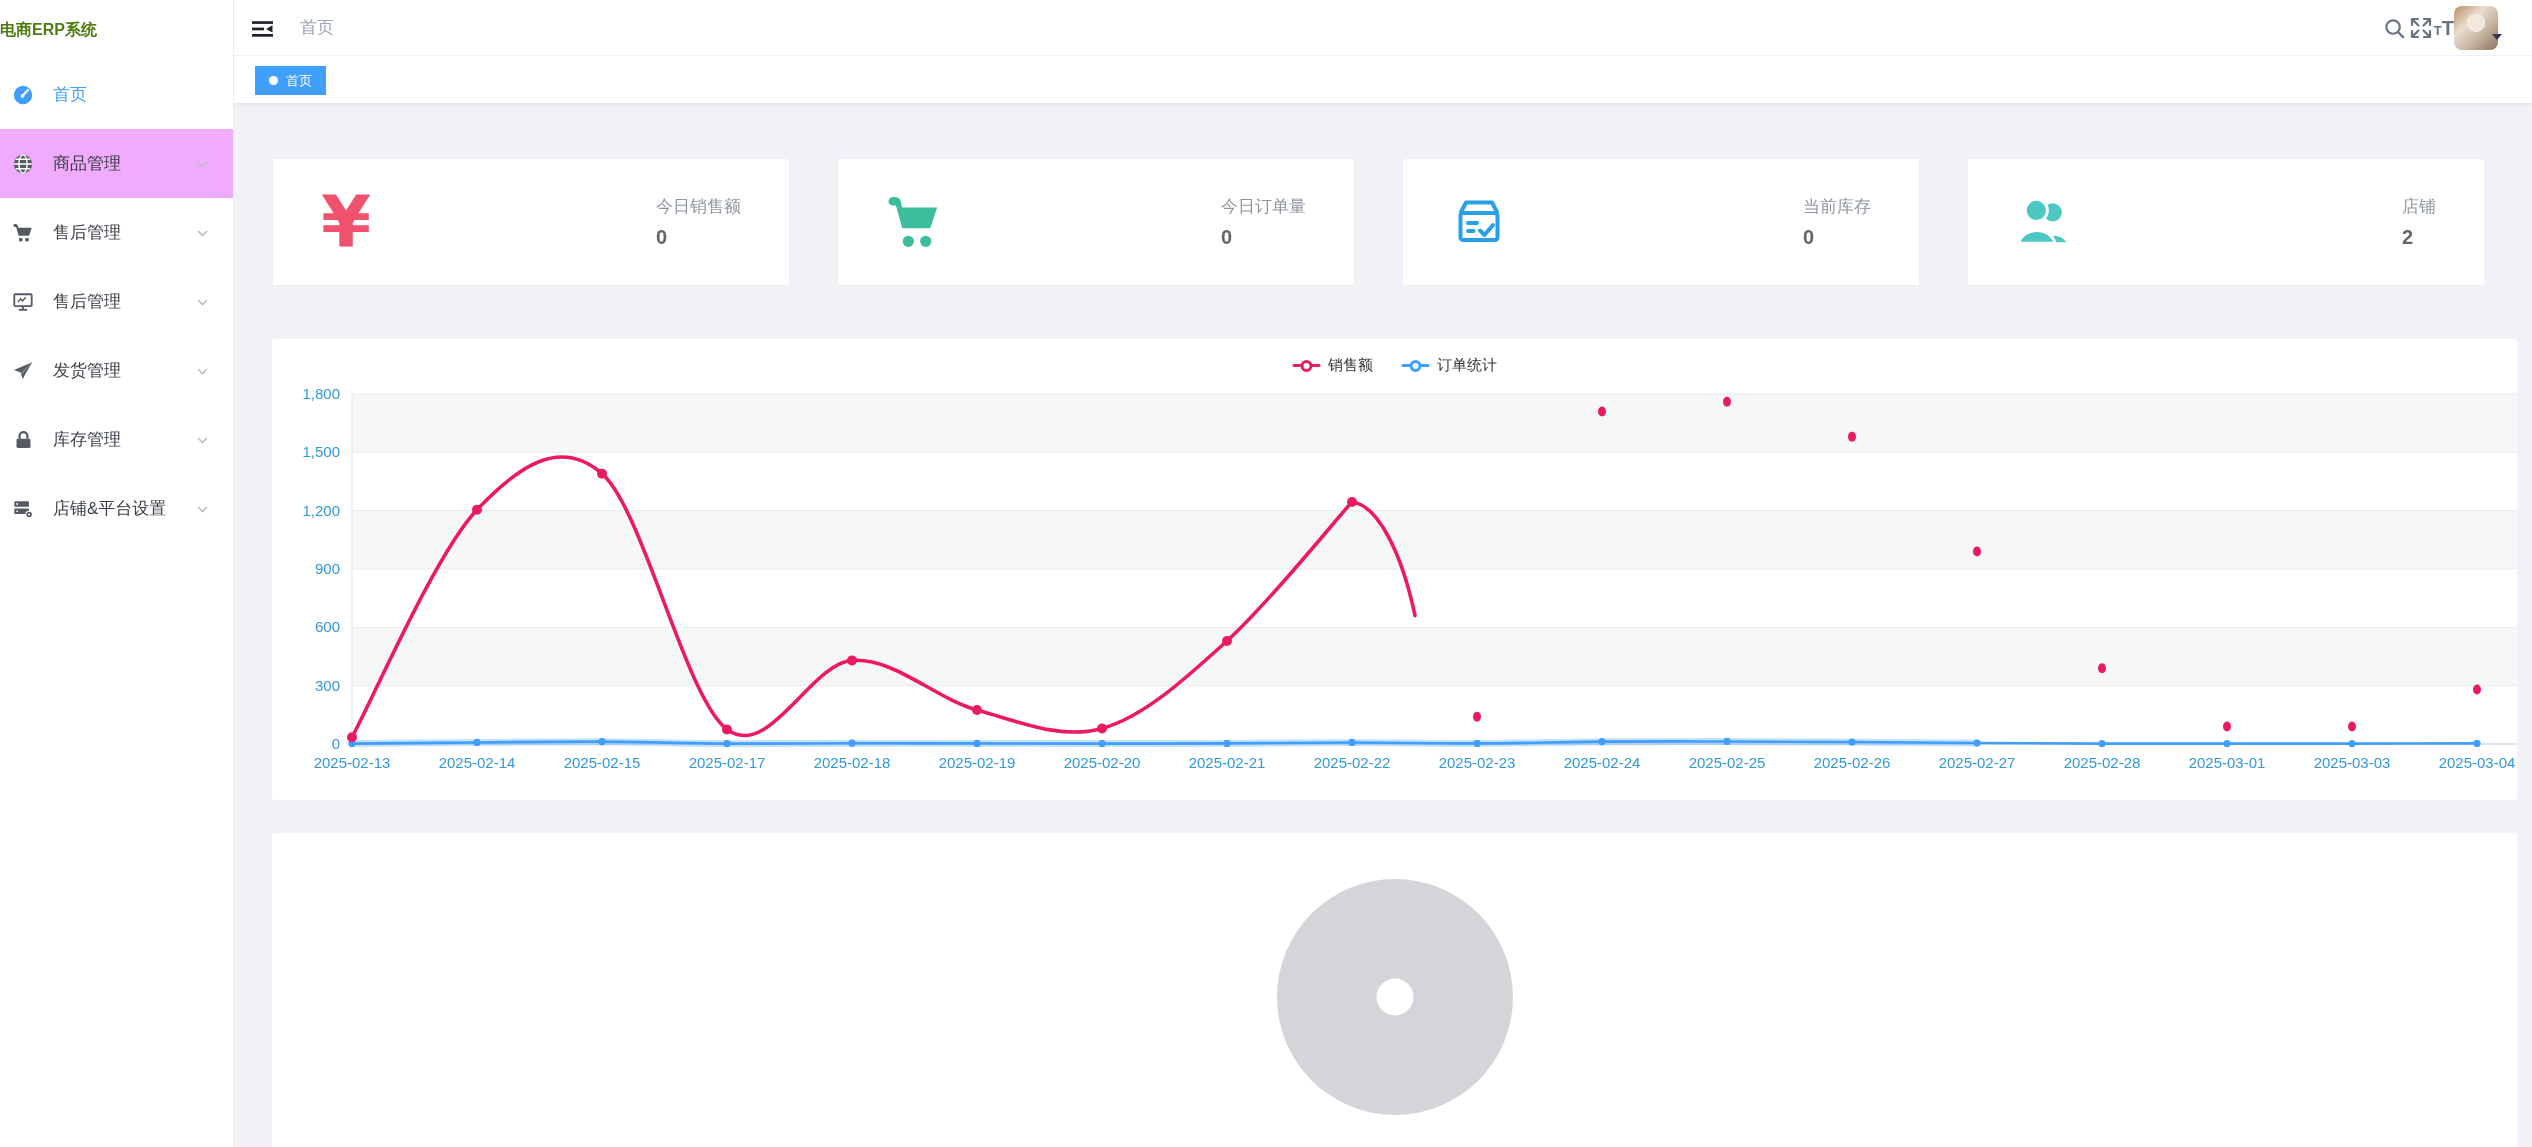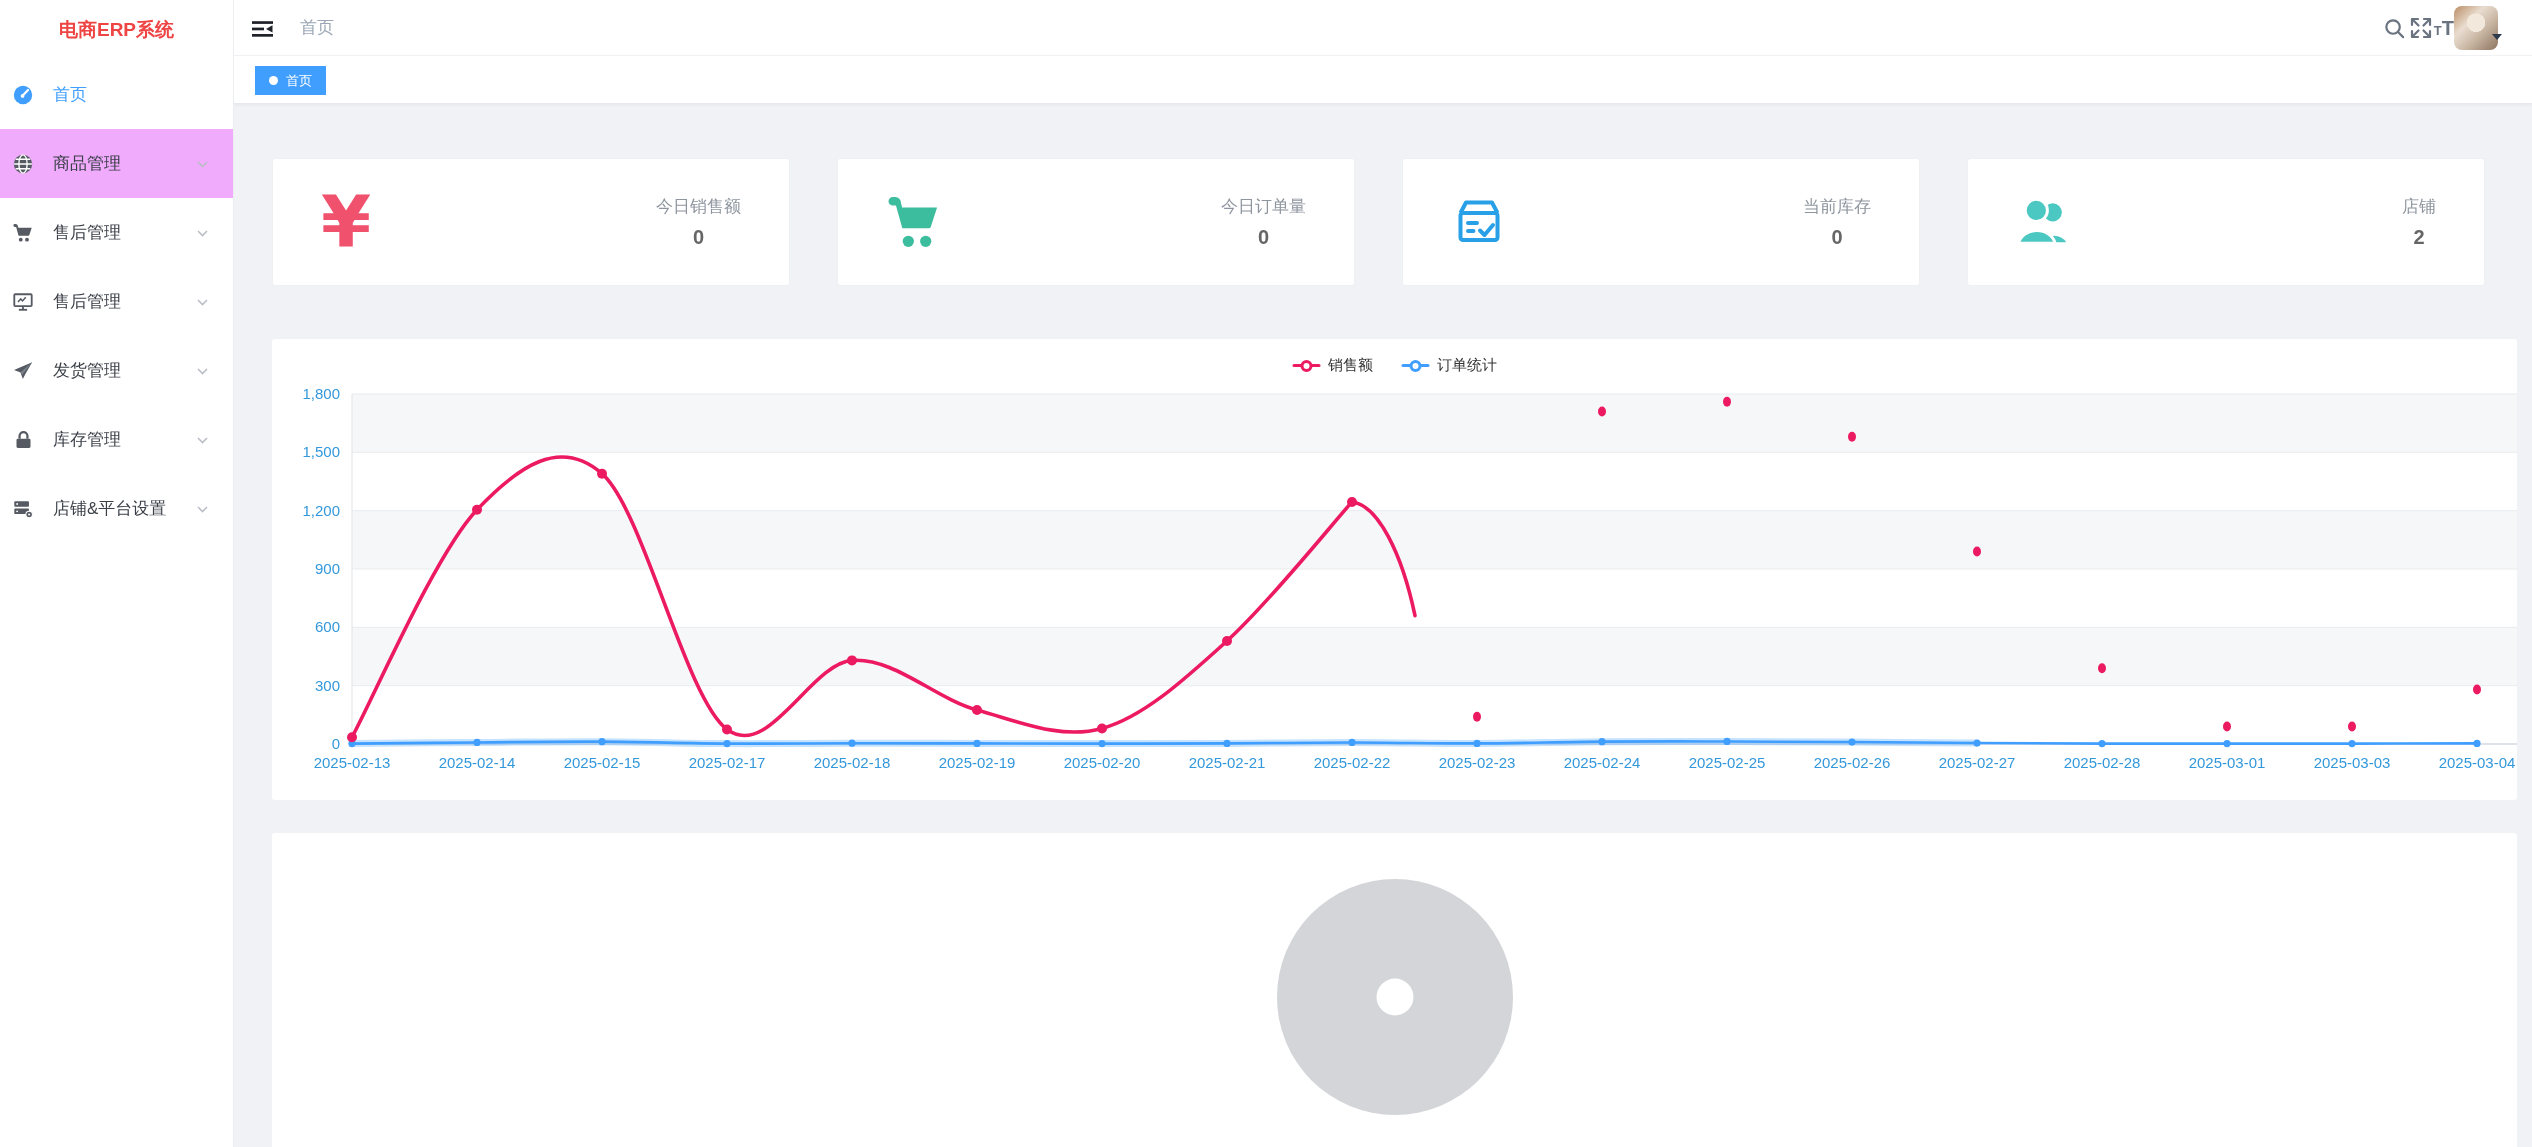--- a/index.html
+++ b/index.html
@@ -2,21 +2,21 @@
 <html><head>
 <meta charset="utf-8">
 <style>
   * { margin:0; padding:0; box-sizing:border-box; }
   html,body { width:2532px; height:1147px; overflow:hidden; }
   body { font-family:"Liberation Sans","DejaVu Sans",sans-serif; background:#f0f2f5; color:#333; }
 
   
   .sidebar { position:absolute; left:0; top:0; width:234px; height:1147px; background:#fff;
              border-right:1px solid #ebedf0; z-index:20; }
-  .logo { height:60px; line-height:60px; text-align:center; font-size:19px; font-weight:bold; color:#ef4444; }
+  .logo { height:60px; line-height:60px; font-size:16px; font-weight:bold; color:#4d7c0f; }
   .s-item { position:relative; height:69px; display:flex; align-items:center; padding-left:10px; cursor:pointer; }
   .s-item.highlight { background:#f0abfc; }
   .s-icon { width:26px; height:24px; display:flex; align-items:center; justify-content:center; flex:none; }
   .s-label { margin-left:17px; font-size:17px; color:#3a3f47; }
   .s-label.active { color:#409EFF; }
   .s-chev { position:absolute; right:24px; top:50%; transform:translateY(-50%); display:flex; }
 
   
   .main { position:absolute; left:234px; top:0; right:0; bottom:0; }
   .navbar { position:absolute; left:0; top:0; right:0; height:56px; background:#fff; border-bottom:1px solid #f0f1f3; z-index:10; }
@@ -39,21 +39,21 @@
          font-size:13px; display:inline-flex; align-items:center; gap:8px; padding:0 14px; cursor:pointer; }
   .tab-dot { width:9px; height:9px; border-radius:50%; background:#fff; }
 
   
   .content { position:absolute; left:0; top:104px; right:0; bottom:0; overflow:hidden; }
   .cards { position:absolute; left:38px; top:54px; display:flex; gap:47px; }
   .card { width:518px; height:128px; background:#fff; border:1px solid #eef0f3; border-radius:3px;
           display:flex; align-items:center; justify-content:space-between; padding:0 48px; }
   .c-icon { display:flex; align-items:center; }
   .yen { font-size:72px; font-weight:800; line-height:1; color:#f0516d; font-family:"DejaVu Sans",sans-serif; }
-  .c-meta { text-align:center; }
+  .c-meta { text-align:left; }
   .c-label { font-size:17px; color:#8e959e; }
   .c-value { font-size:20px; font-weight:bold; color:#666; margin-top:8px; }
 
   .panel { position:absolute; left:38px; background:#fff; border-radius:3px;padding-left:12px; }
   .chart-panel { top:235px; width:2245px; height:461px; }
   .pie-panel { top:729px; width:2245px; height:418px; }
 
   .legend { position:absolute; top:17px; left:50%; transform:translateX(-50%); display:flex; gap:28px; z-index:5; }
   .lg-item { display:flex; align-items:center; gap:8px; cursor:pointer; }
   .lg-mark { position:relative; width:28px; height:12px; }

